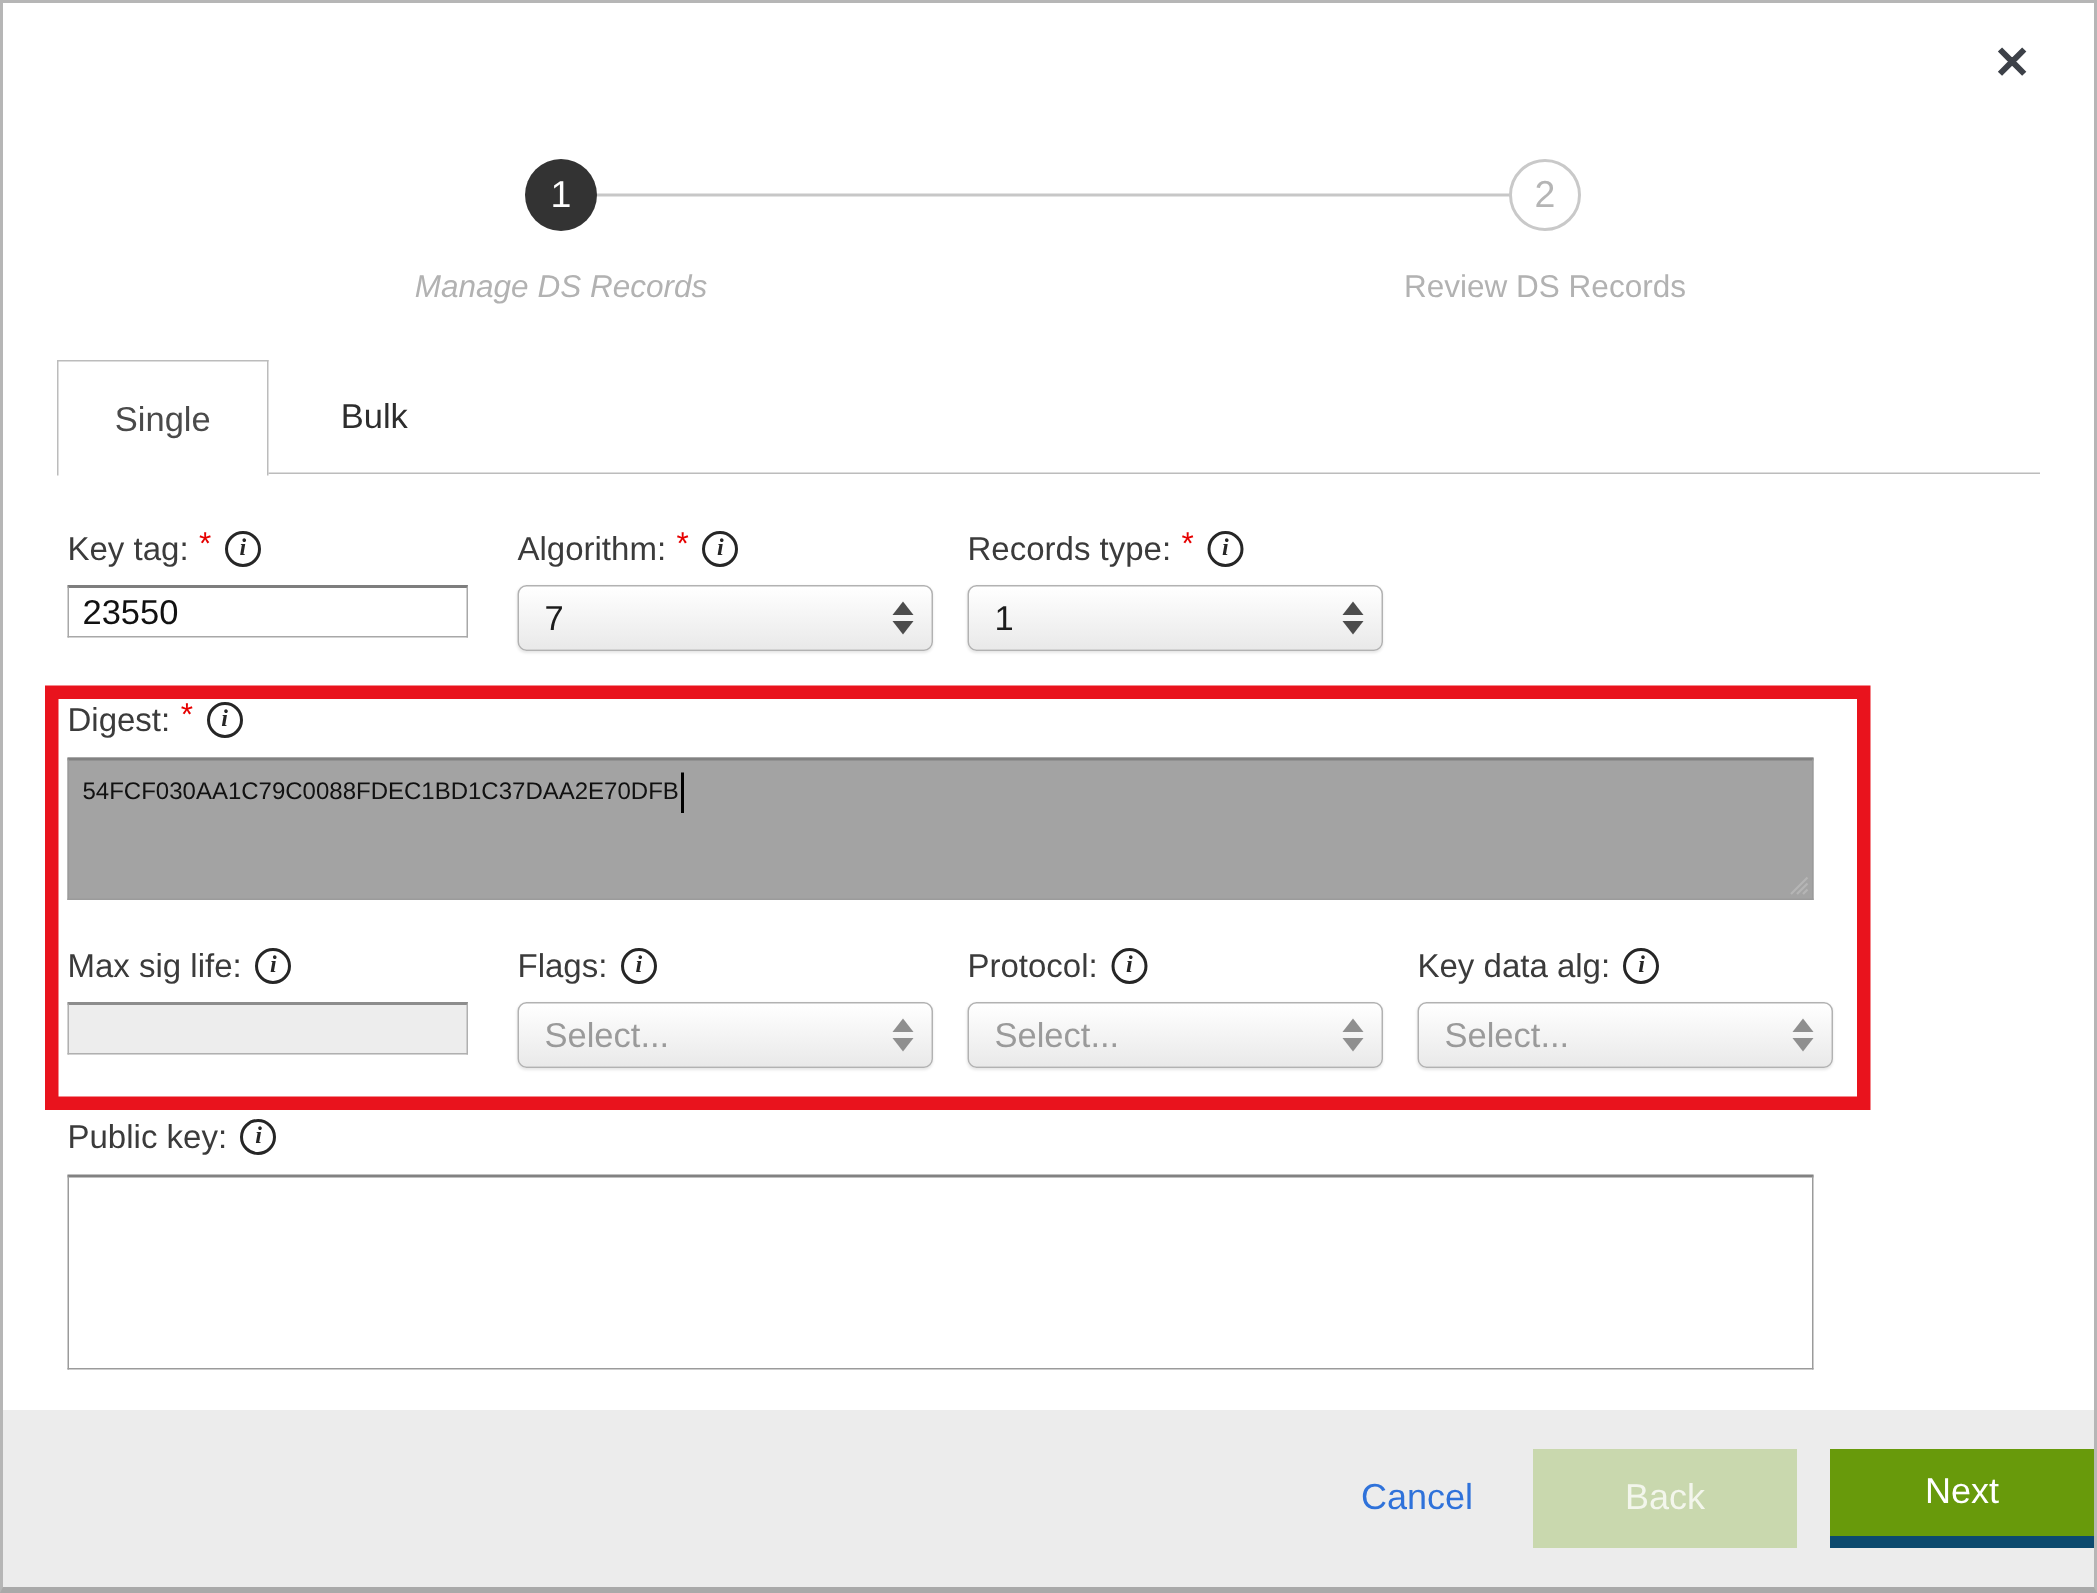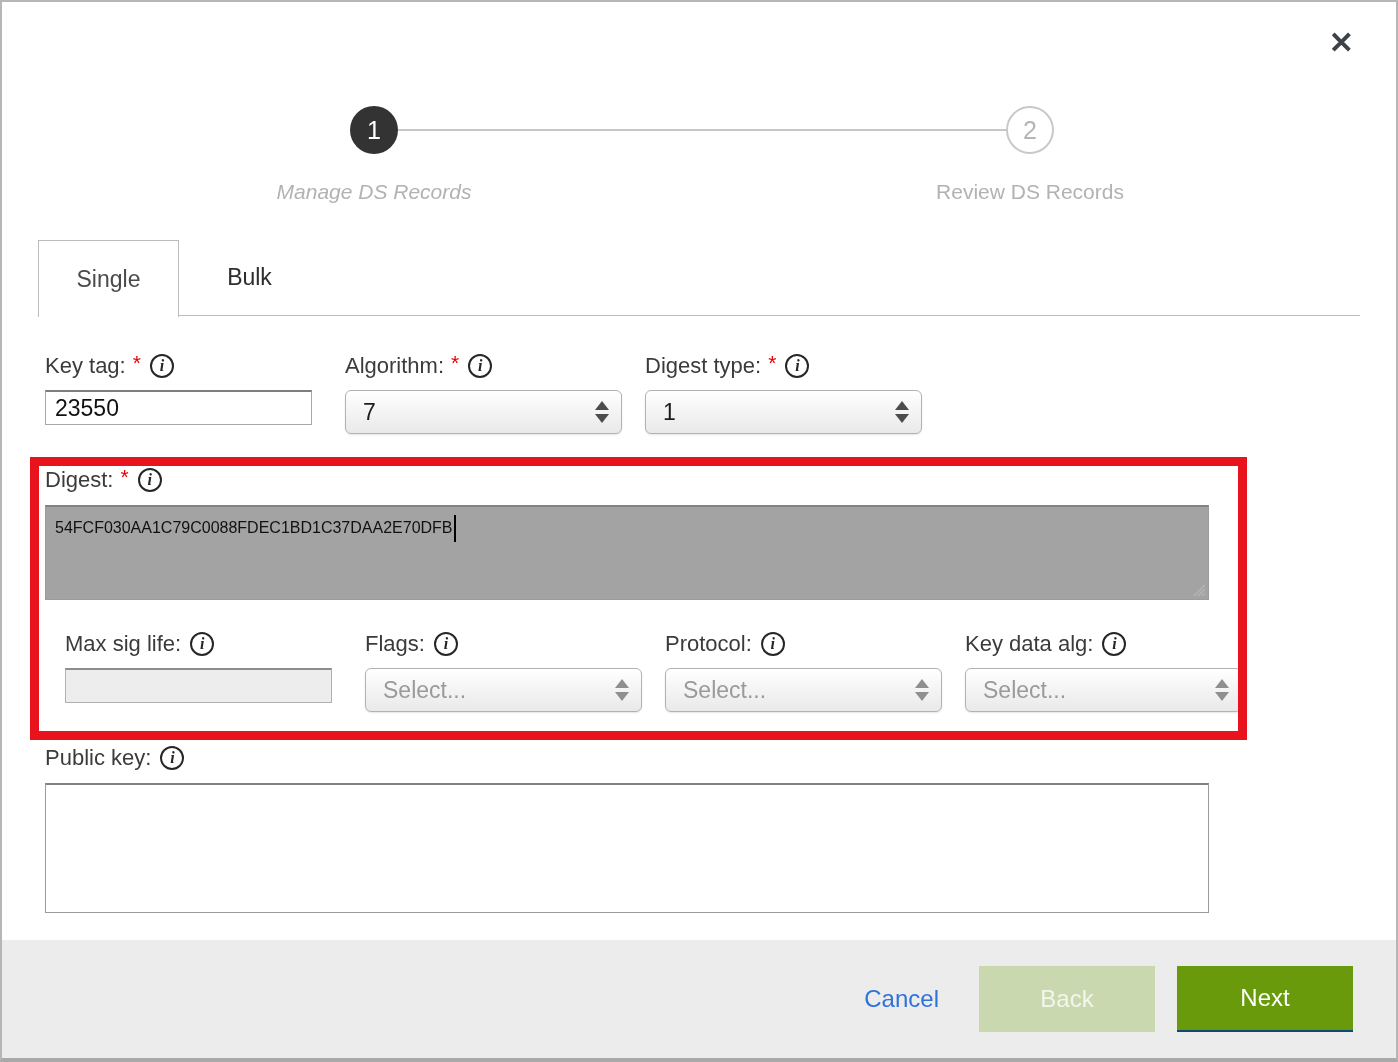--- a/index.html
+++ b/index.html
@@ -35,21 +35,21 @@
     border:1px solid #bcbcbc; border-bottom:none; background:#fff; color:#4a4a4a;
     height:77px; margin-bottom:-1px;
   }
   .tab.inactive { color:#2d2d2d; }
   
   .content { padding:0 43px; position:relative; }
   .page-title { font-size:29px; font-weight:bold; color:#141414; margin-top:40px; }
   .required-note { color:#e60000; font-size:19px; margin-top:23px; }
   .field-row { display:grid; grid-template-columns:repeat(4,277px); column-gap:23px; align-items:start; }
   .fr1 { margin-top:35px; }
-  .fr3 { margin-top:29px;margin-left:20px; }
+  .fr3 { margin-top:29px; }
   .block-row { margin-top:31px; }
   .field-label { font-size:22px; color:#3b3b3b; display:flex; align-items:center; height:30px; white-space:nowrap; }
   .asterisk { color:#e60000; font-size:21px; margin-left:7px; position:relative; top:-3px; }
   .info-icon {
     width:24px; height:24px; border:2px solid #262626; border-radius:50%;
     display:inline-flex; align-items:center; justify-content:center;
     font-family:"Liberation Serif", serif; font-style:italic; font-weight:bold;
     font-size:16px; color:#262626; margin-left:9px; flex:0 0 auto; cursor:pointer;
   }
   .text-input {
@@ -81,26 +81,26 @@
     border:1px solid #9b9b9b; border-top:2px solid #828282; background:#fff;
   }
   
   .red-box {
     position:absolute; left:28px; top:455px; width:1217px; height:283px;
     border:9px solid #e9131d; pointer-events:none; z-index:6;
   }
   
   .footer {
     position:absolute; left:0; right:0; bottom:0; height:118px; background:#ececec;
-    display:flex; align-items:center; justify-content:flex-end; padding-right:43px; z-index:4;
+    display:flex; align-items:center; justify-content:flex-end; z-index:4;
   }
   .cancel-link { color:#2f72da; font-size:24px; background:none; border:none; cursor:pointer; margin-right:40px; font-family:inherit; }
   .btn { width:176px; height:66px; display:flex; align-items:center; justify-content:center; font-size:24px; border:none; font-family:inherit; }
   .btn-back { background:#c9d8ae; color:#f3f6ec; margin-right:22px; cursor:default; }
-  .btn-next { background:#689a0b; color:#ffffff; border-bottom:2px solid #0c4a6e; cursor:pointer; }
+  .btn-next { background:#689a0b; color:#ffffff; border-bottom:8px solid #0c4a6e; cursor:pointer; }
 </style>
 </head>
 <body>
 
 <div class="page">
 
   <button class="close-btn">✕</button>
 
   <div class="stepper">
     <div class="stepper-line"></div>
@@ -135,21 +135,21 @@
         <div class="select">
           <span>7</span>
           <span class="sel-arrows">
               <span class="arr-up"></span>
               <span class="arr-dn"></span>
             </span>
         </div>
       </div>
       <div>
         <div class="field-label">
-          <span>Digest type:</span>
+          <span>Records type:</span>
           <span class="asterisk">*</span>
           <span class="info-icon">i</span>
         </div>
         <div class="select">
           <span>1</span>
           <span class="sel-arrows">
               <span class="arr-up"></span>
               <span class="arr-dn"></span>
             </span>
         </div>

